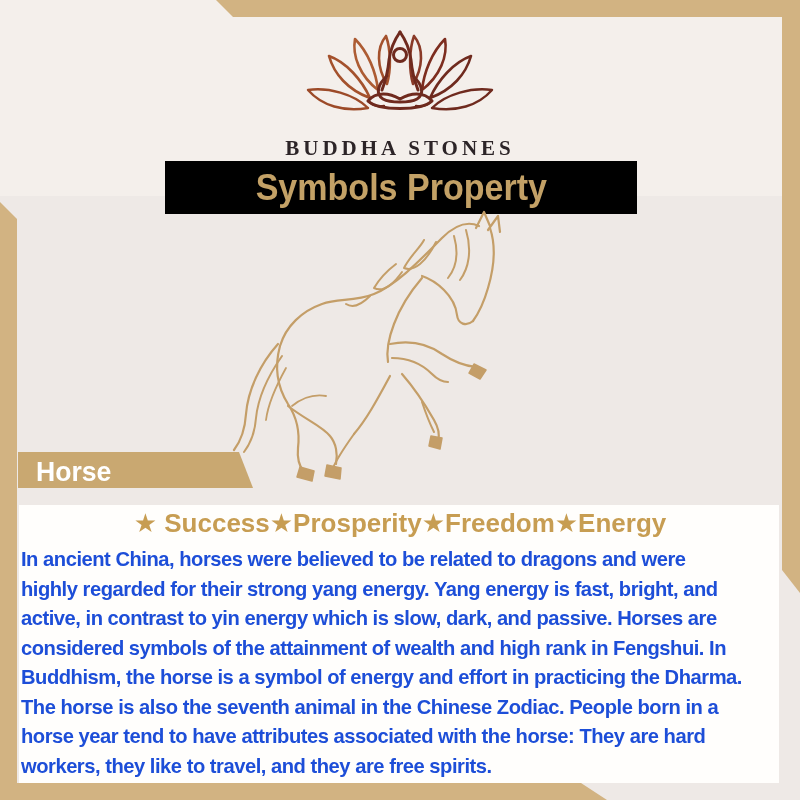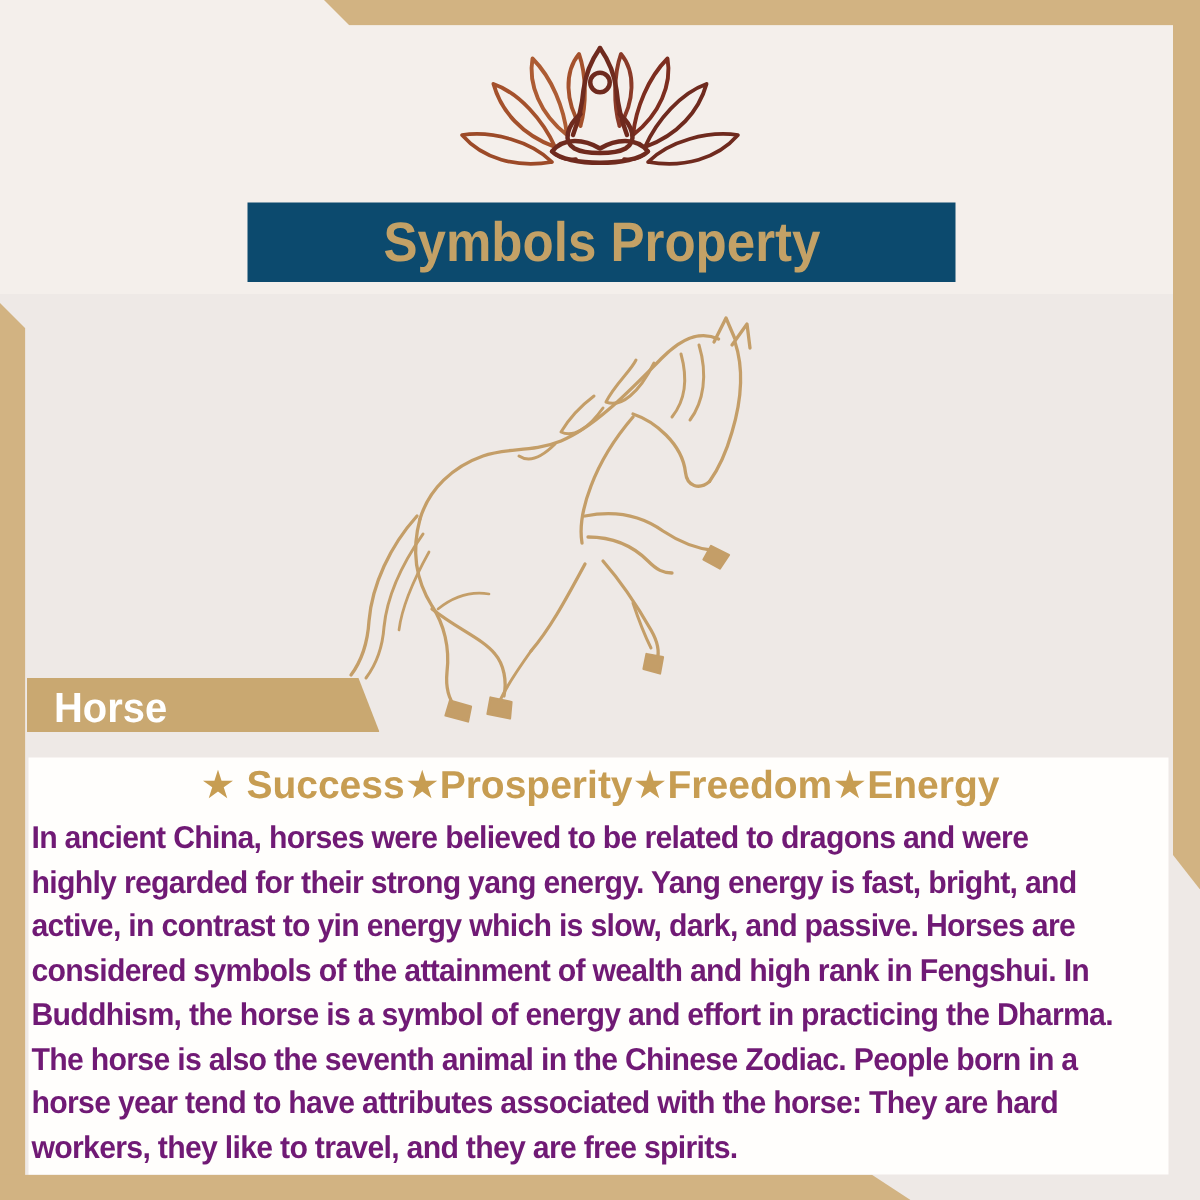--- a/index.html
+++ b/index.html
@@ -22,36 +22,36 @@
   #accent-bottom{left:0;top:783px;width:800px;height:17px;
     clip-path:polygon(0 0,581px 0,607px 17px,0 17px);}
   
   #logo-block{left:0;top:24px;width:800px;text-align:center;}
   #logo-svg{display:block;margin:0 auto;}
   #brand-name{
     margin-top:20px;font-family:"Liberation Serif","DejaVu Serif",serif;
     font-size:21px;font-weight:600;letter-spacing:4px;color:#2c2427;
   }
   
-  #title-banner{left:165px;top:135px;width:472px;height:53px;background:#0c4a6e;
+  #title-banner{left:165px;top:161px;width:472px;height:53px;background:#000000;
     display:flex;align-items:center;justify-content:center;}
   #page-title{font-size:37px;font-weight:bold;color:#c3a166;
     transform:scaleX(0.92);white-space:nowrap;}
   
   #horse-art{left:226px;top:206px;}
   
   #zodiac-ribbon{left:18px;top:452px;width:235px;height:36px;background:#c9a871;
     clip-path:polygon(0 0,221px 0,235px 36px,0 36px);}
   #zodiac-label{left:36px;top:458px;font-size:28px;font-weight:bold;color:#ffffff;
     transform:scaleX(0.95);transform-origin:left center;line-height:28px;}
   
   #content-panel{left:19px;top:505px;width:760px;height:278px;background:#fffefc;}
   #traits-line{left:0;top:505px;width:800px;text-align:center;
     font-size:26px;font-weight:bold;color:#c79d52;line-height:36px;white-space:nowrap;}
-  #description{left:21px;top:544px;width:758px;color:#701a75;}
+  #description{left:21px;top:544px;width:758px;color:#1d4ed8;}
   .desc-line{
     font-size:21px;font-weight:bold;line-height:29.5px;letter-spacing:-0.5px;
     white-space:nowrap;transform:scaleX(0.96);transform-origin:left center;
   }
 </style>
 </head>
 <body>
 
 <div class="abs" id="bg-mid"></div>
 

